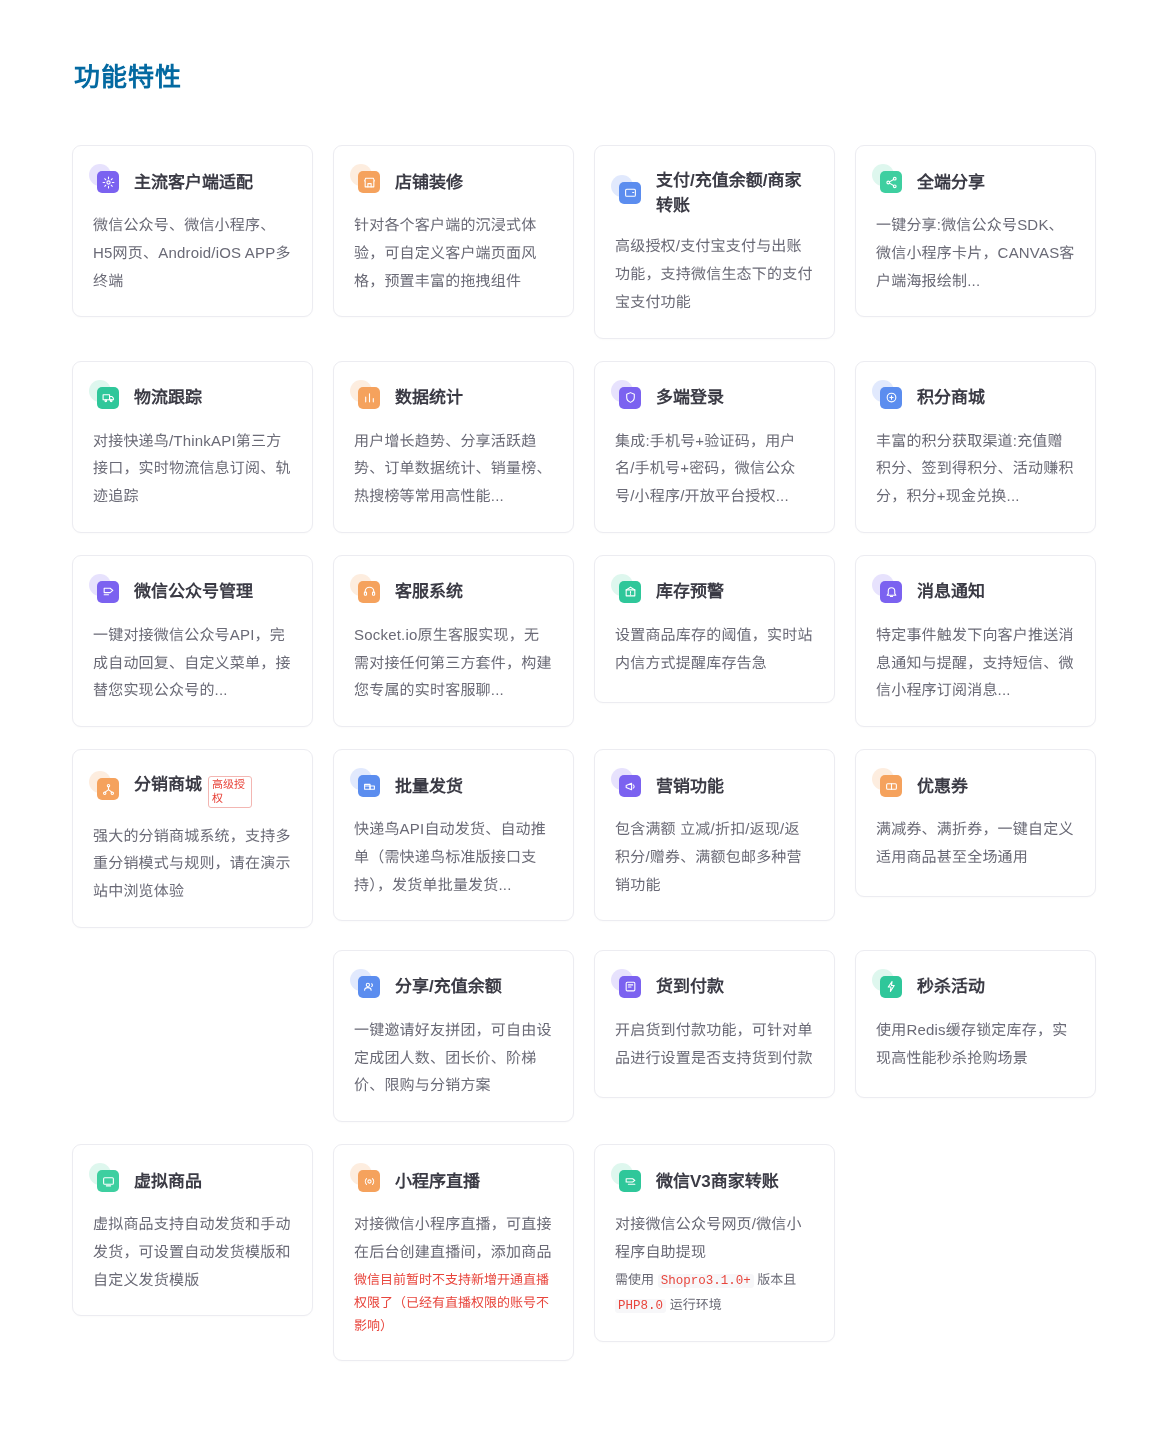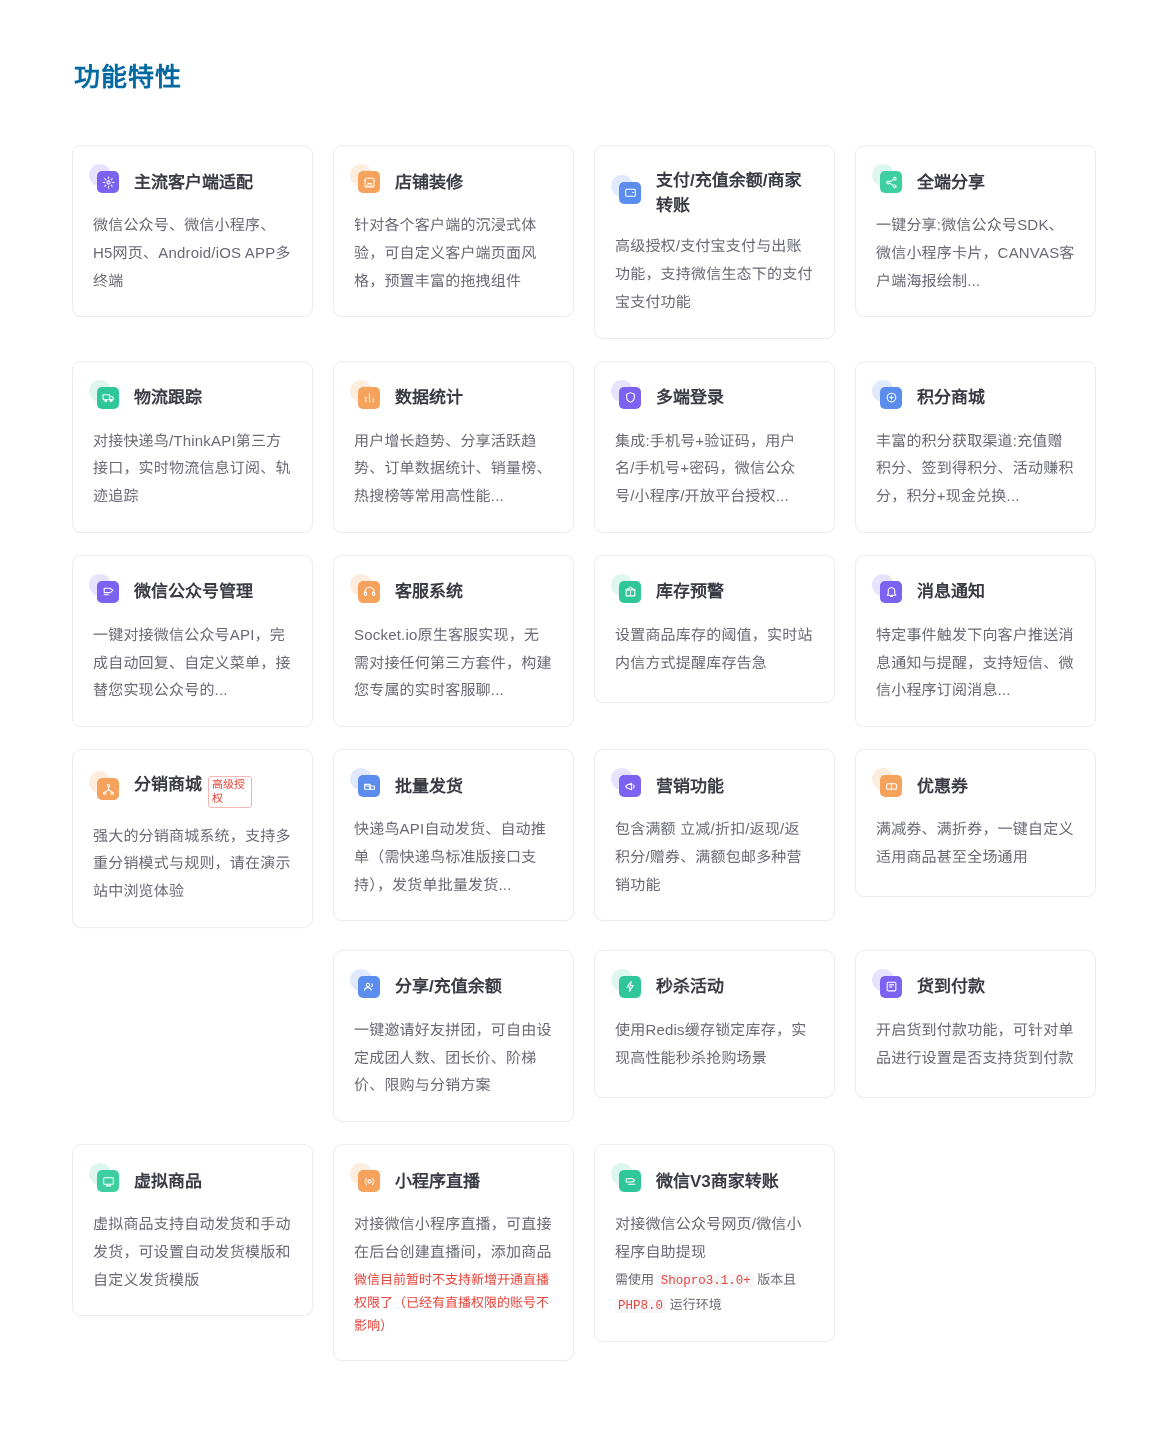--- a/index.html
+++ b/index.html
@@ -434,50 +434,50 @@
             </span>
           </span>
           <div class="card-title">
             <span>分享/充值余额</span>
           </div>
         </div>
         <div class="card-desc">一键邀请好友拼团，可自由设定成团人数、团长价、阶梯价、限购与分销方案</div>
       </div>
       <div class="card">
         <div class="card-head">
+          <span class="icon-wrap" style="--halo: #cfc5fb;">
+            <span style="position: absolute; left: -4px; top: -3px; width: 22px; height: 22px; border-radius: 50%; opacity: 0.5; background: rgb(207, 197, 251); z-index: 1;"></span>
+            <span class="icon-glyph" style="background: rgb(123, 98, 240);">
+              <svg width="13" height="13" viewBox="0 0 24 24" fill="none" stroke="#fff" stroke-width="2" stroke-linecap="round" stroke-linejoin="round">
+                <rect x="4" y="4" width="16" height="16" rx="2"></rect>
+                <path d="M8 9h8M8 13h5"></path>
+              </svg>
+            </span>
+          </span>
+          <div class="card-title">
+            <span>货到付款</span>
+          </div>
+        </div>
+        <div class="card-desc">开启货到付款功能，可针对单品进行设置是否支持货到付款</div>
+      </div>
+      <div class="card">
+        <div class="card-head">
           <span class="icon-wrap" style="--halo: #bdf0dd;">
             <span style="position: absolute; left: -4px; top: -3px; width: 22px; height: 22px; border-radius: 50%; opacity: 0.5; background: rgb(189, 240, 221); z-index: 1;"></span>
             <span class="icon-glyph" style="background: rgb(47, 199, 154);">
               <svg width="13" height="13" viewBox="0 0 24 24" fill="none" stroke="#fff" stroke-width="2" stroke-linecap="round" stroke-linejoin="round">
                 <path d="M13 3l-7 10h5l-1 8 7-11h-5z"></path>
               </svg>
             </span>
           </span>
           <div class="card-title">
             <span>秒杀活动</span>
           </div>
         </div>
         <div class="card-desc">使用Redis缓存锁定库存，实现高性能秒杀抢购场景</div>
-      </div>
-      <div class="card">
-        <div class="card-head">
-          <span class="icon-wrap" style="--halo: #cfc5fb;">
-            <span style="position: absolute; left: -4px; top: -3px; width: 22px; height: 22px; border-radius: 50%; opacity: 0.5; background: rgb(207, 197, 251); z-index: 1;"></span>
-            <span class="icon-glyph" style="background: rgb(123, 98, 240);">
-              <svg width="13" height="13" viewBox="0 0 24 24" fill="none" stroke="#fff" stroke-width="2" stroke-linecap="round" stroke-linejoin="round">
-                <rect x="4" y="4" width="16" height="16" rx="2"></rect>
-                <path d="M8 9h8M8 13h5"></path>
-              </svg>
-            </span>
-          </span>
-          <div class="card-title">
-            <span>货到付款</span>
-          </div>
-        </div>
-        <div class="card-desc">开启货到付款功能，可针对单品进行设置是否支持货到付款</div>
       </div>
       <div class="card">
         <div class="card-head">
           <span class="icon-wrap" style="--halo: #bdf0dd;">
             <span style="position: absolute; left: -4px; top: -3px; width: 22px; height: 22px; border-radius: 50%; opacity: 0.5; background: rgb(189, 240, 221); z-index: 1;"></span>
             <span class="icon-glyph" style="background: rgb(62, 207, 160);">
               <svg width="13" height="13" viewBox="0 0 24 24" fill="none" stroke="#fff" stroke-width="2" stroke-linecap="round" stroke-linejoin="round">
                 <rect x="3" y="5" width="18" height="12" rx="2"></rect>
                 <path d="M8 20h8"></path>
               </svg>

